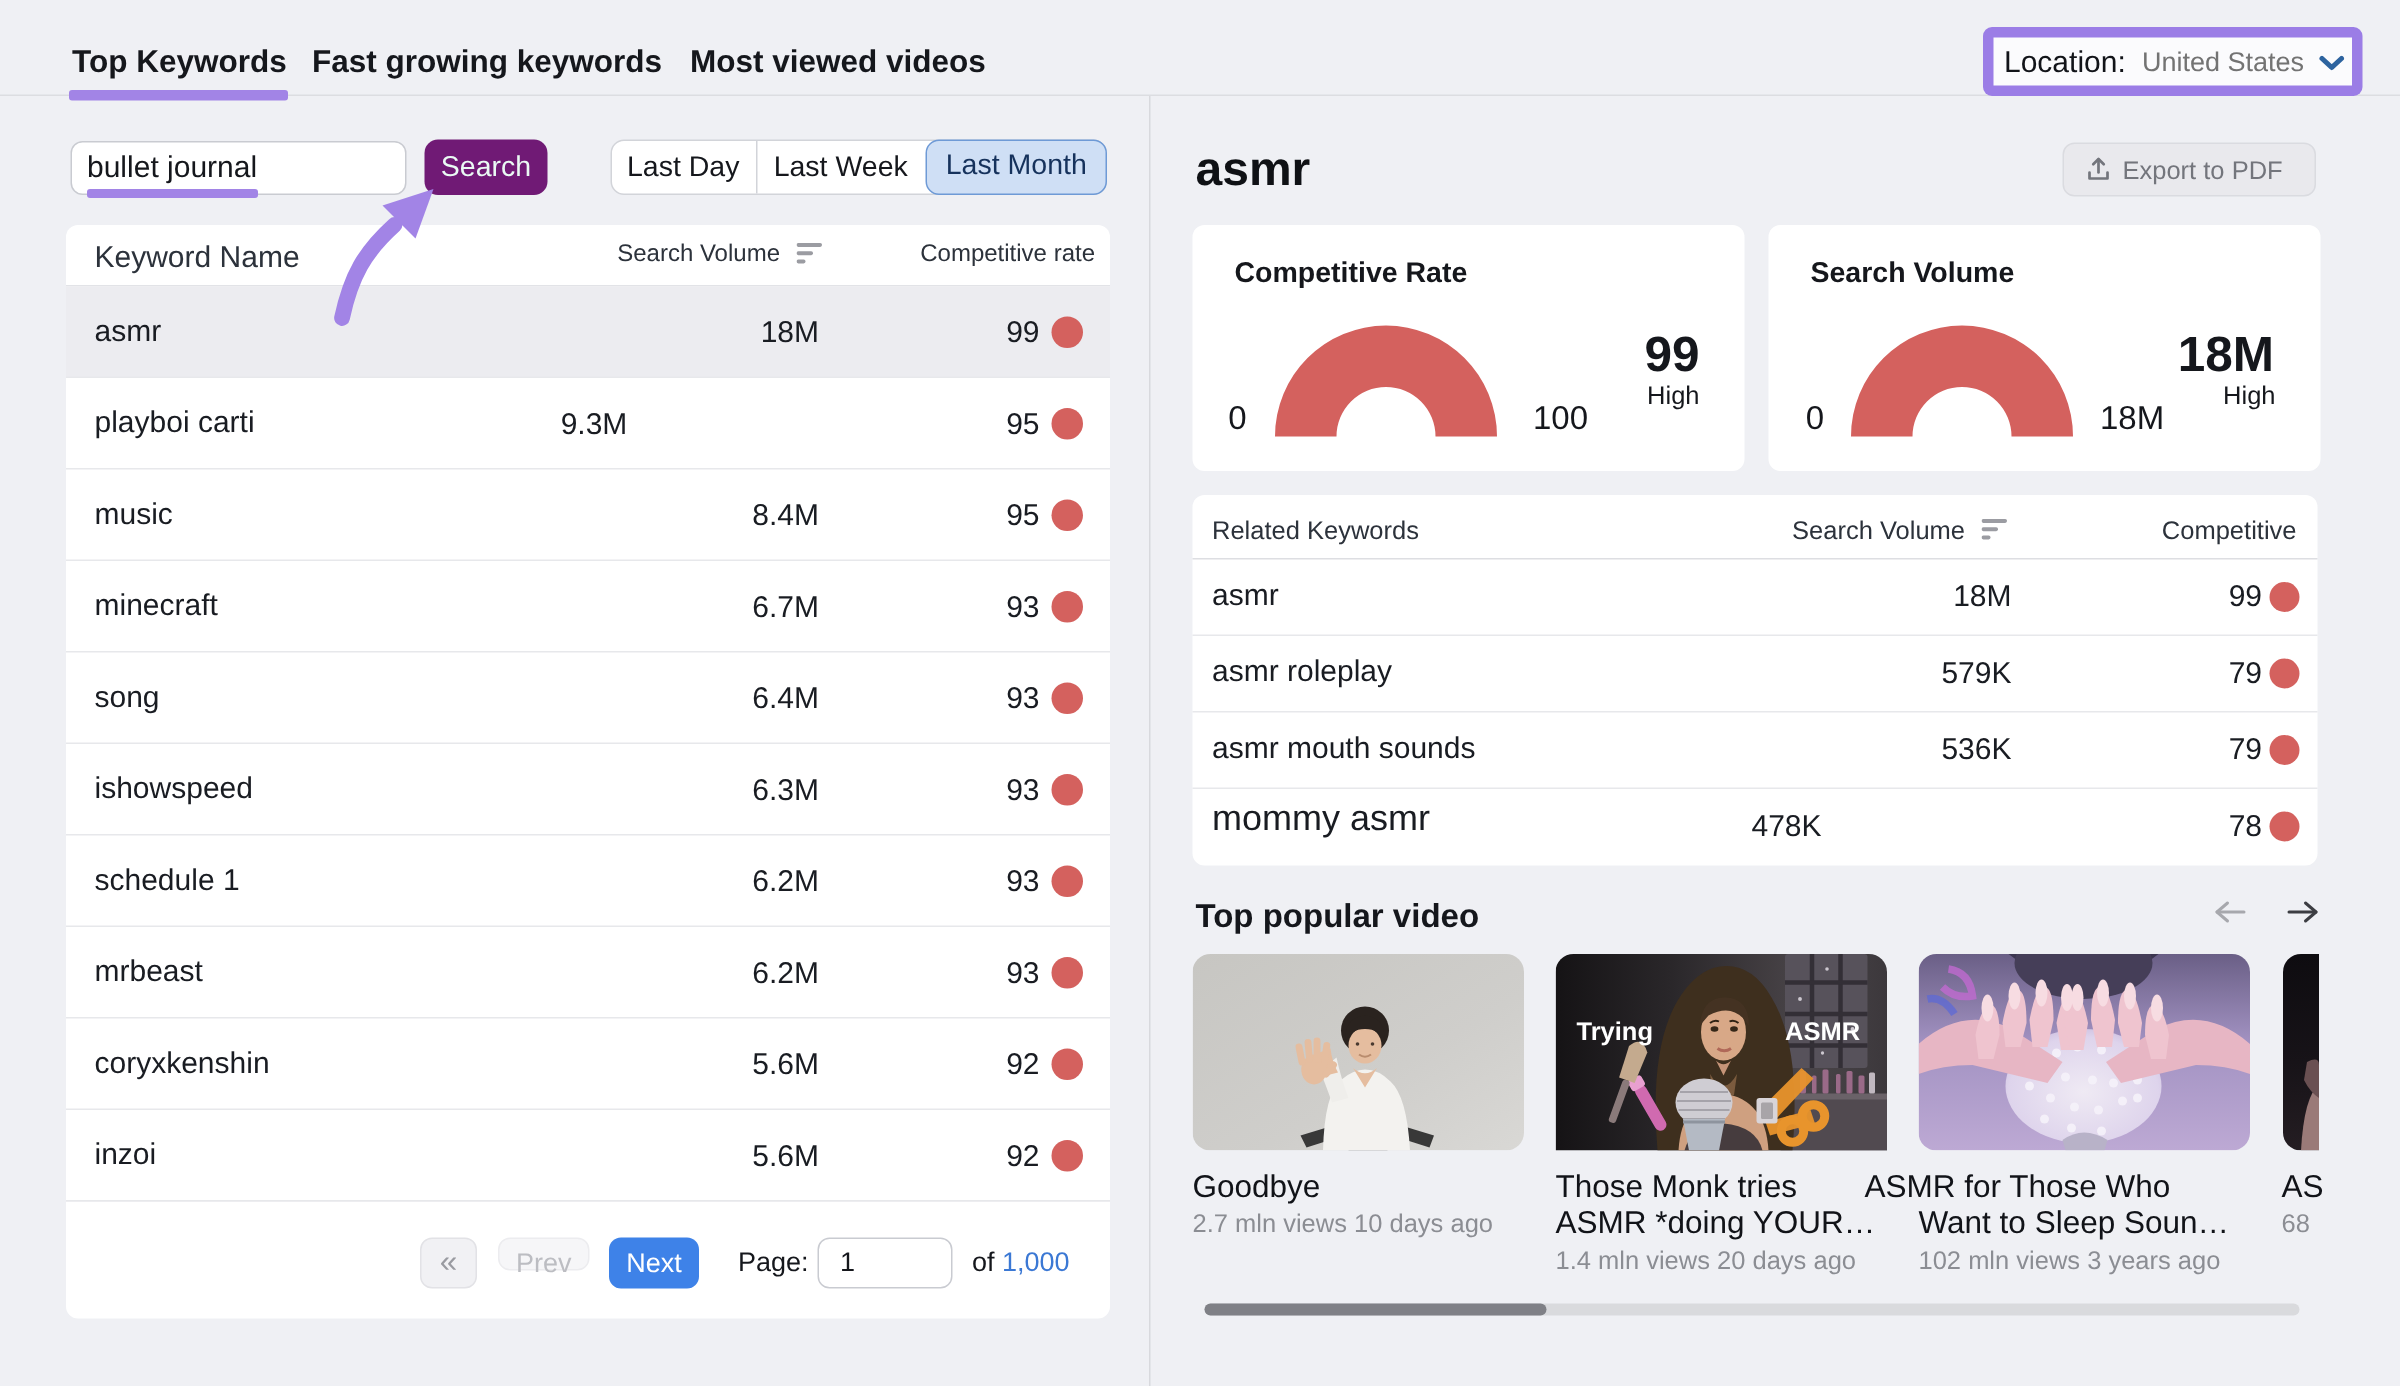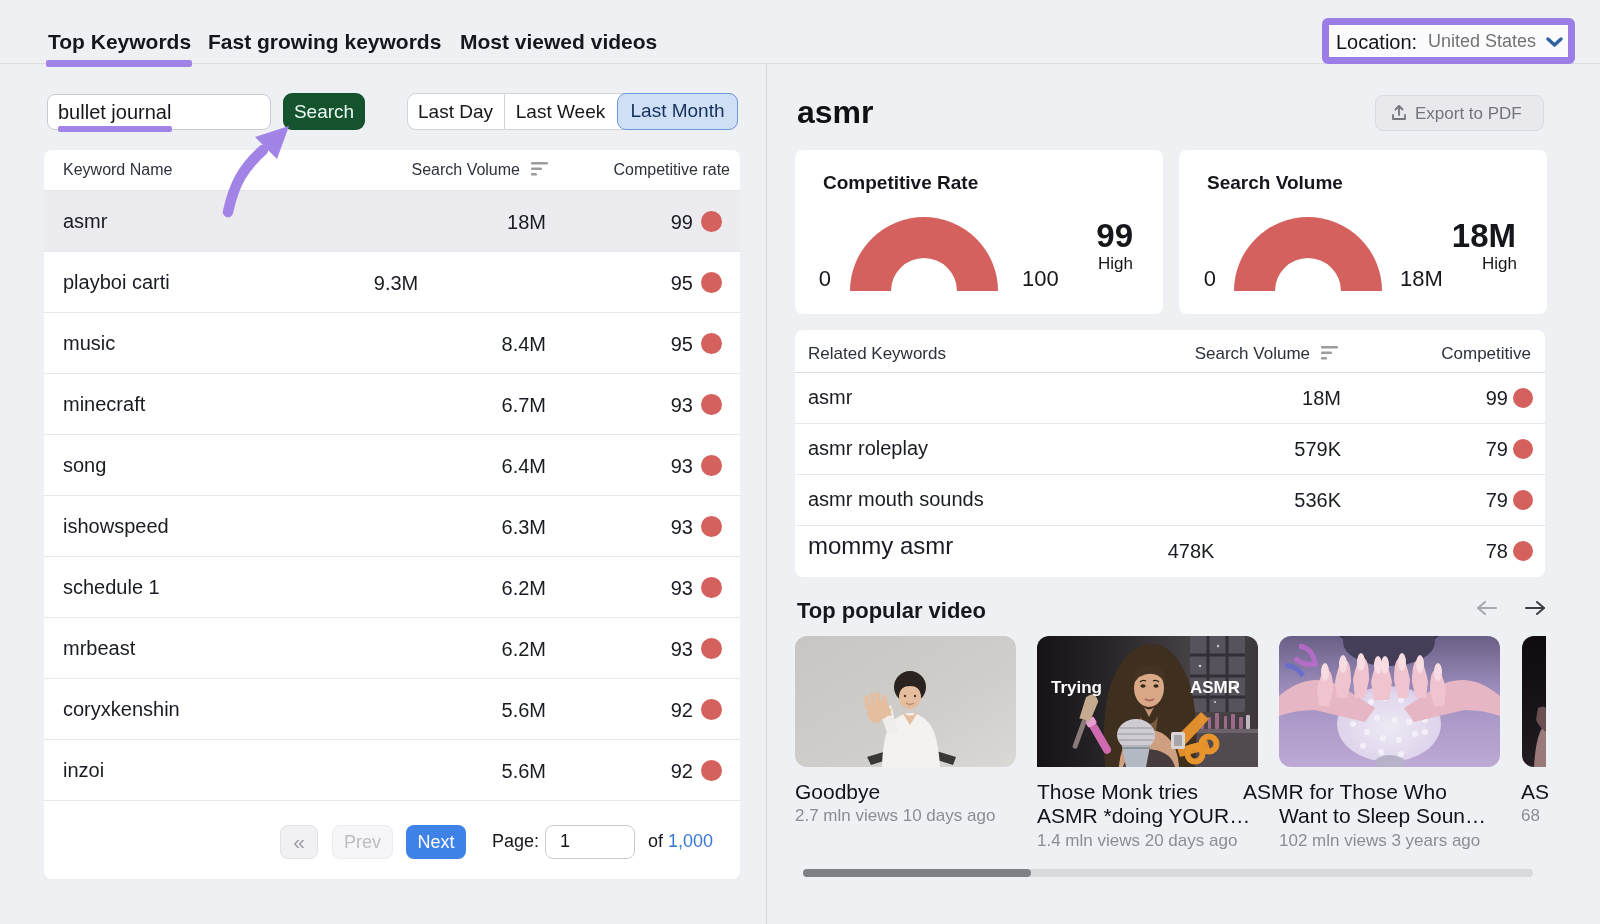--- a/index.html
+++ b/index.html
@@ -23,36 +23,36 @@
 <div class="abs" style="left:1336px;top:31px;font-size:20px;color:#121419">Location:</div>
 <div class="abs" style="left:1428px;top:31px;font-size:18px;color:#737373">United States</div>
 <svg class="abs" style="left:1546px;top:37px" width="17" height="11" viewBox="0 0 17 11">
     <polyline points="2,2 8.5,8 15,2" fill="none" stroke="#2d639f" stroke-width="3.4" stroke-linecap="round" stroke-linejoin="round"></polyline>
   </svg>
 
 <div class="abs" style="left:47px;top:94px;width:222px;height:34px;background:#fff;border:1px solid #c9cbd1;border-radius:8px"></div>
 <div class="abs" style="left:58px;top:101px;font-size:20px">bullet journal</div>
 <div class="abs" style="left:58px;top:126px;width:114px;height:6px;background:#a284e6;border-radius:2px"></div>
 
-<div class="abs" style="left:283px;top:93px;width:82px;height:37px;background:#14532d;border-radius:9px;color:#eafaf4;font-size:19px;line-height:37px;text-align:center">Search</div>
+<div class="abs" style="left:283px;top:93px;width:82px;height:37px;background:#701a75;border-radius:9px;color:#eafaf4;font-size:19px;line-height:37px;text-align:center">Search</div>
 
 <svg class="abs" style="left:215px;top:112px;z-index:6" width="95" height="115" viewBox="0 0 95 115">
   <path d="M 13 100 C 19 72 28 56 48 38" fill="none" stroke="#a284e6" stroke-width="10.5" stroke-linecap="round"></path>
   <polygon points="74,14 62,47 40,25" fill="#a284e6"></polygon>
 </svg>
 
 <div class="abs" style="left:407px;top:93px;width:331px;height:37px;background:#fff;border:1px solid #d2d4d9;border-radius:9px;box-sizing:border-box"></div>
 <div class="abs" style="left:407px;top:93px;width:97px;height:37px;font-size:19px;line-height:37px;text-align:center;color:#15171c">Last Day</div>
 <div class="abs" style="left:504px;top:94px;width:1px;height:35px;background:#d2d4d9"></div>
 <div class="abs" style="left:504px;top:93px;width:113px;height:37px;font-size:19px;line-height:37px;text-align:center;color:#15171c">Last Week</div>
 <div class="abs" style="left:617px;top:93px;width:121px;height:37px;background:#cfdff5;border:1.5px solid #6e9ad6;border-radius:9px;box-sizing:border-box;font-size:19px;line-height:34px;text-align:center;color:#16325c">Last Month</div>
 
 <div class="abs" style="left:44px;top:150px;width:696px;height:729px;background:#fff;border-radius:8px"></div>
 
-<div class="abs" style="left:63px;top:161px;font-size:16px;color:#2c323b">Keyword Name</div>
+<div class="abs" style="left:63px;top:161px;font-size:20px;color:#2c323b">Keyword Name</div>
 <div class="abs" style="left:0;top:161px;width:520px;text-align:right;font-size:16px;color:#2c323b">Search Volume</div>
 <svg class="abs" style="left:531px;top:161px" width="19" height="16" viewBox="0 0 19 16">
   <rect x="0" y="1" width="17" height="2.6" rx="1.2" fill="#9b9ca2"></rect>
   <rect x="0" y="6.5" width="11" height="2.6" rx="1.2" fill="#9b9ca2"></rect>
   <rect x="0" y="12" width="6" height="2.6" rx="1.2" fill="#9b9ca2"></rect>
 </svg>
 <div class="abs" style="left:430px;top:161px;width:300px;text-align:right;font-size:16px;color:#2c323b">Competitive rate</div>
 <div class="abs" style="left:44px;top:190px;width:696px;height:1px;background:#e2e3e7"></div>
 
 <div id="rows">
@@ -103,21 +103,21 @@
     <div class="abs dot" style="left:701px;top:699px"></div>
     <div class="abs" style="left:44px;top:740px;width:696px;height:61px;border-bottom:1px solid #e7e8eb;box-sizing:border-box"></div>
     <div class="abs" style="left:63px;top:759px;font-size:20px;color:#191c22">inzoi</div>
     <div class="abs" style="left:246px;top:760px;width:300px;text-align:right;font-size:20px;color:#191c22">5.6M</div>
     <div class="abs" style="left:393px;top:760px;width:300px;text-align:right;font-size:20px;color:#191c22">92</div>
     <div class="abs dot" style="left:701px;top:760px"></div>
   </div>
 
 <div class="abs" style="left:44px;top:800px;width:696px;height:1px;background:#e7e8eb"></div>
 <div class="abs" style="left:280px;top:825px;width:38px;height:34px;background:#f1f1f4;border:1px solid #e2e2e6;border-radius:8px;box-sizing:border-box;text-align:center;line-height:31px;color:#9a9ba1;font-size:21px">«</div>
-<div class="abs" style="left:332px;top:825px;width:61px;height:34px;background:#f6f6f8;border:1px solid #ececef;border-radius:8px;box-sizing:border-box;text-align:center;line-height:32px;color:#bcbdc2;font-size:18px">Prev</div>
+<div class="abs" style="left:332px;top:825px;width:61px;height:22px;background:#f6f6f8;border:1px solid #ececef;border-radius:8px;box-sizing:border-box;text-align:center;line-height:32px;color:#bcbdc2;font-size:18px">Prev</div>
 <div class="abs" style="left:406px;top:825px;width:60px;height:34px;background:#3e82e8;border-radius:8px;text-align:center;line-height:34px;color:#fff;font-size:18px">Next</div>
 <div class="abs" style="left:492px;top:831px;font-size:18px">Page:</div>
 <div class="abs" style="left:545px;top:825px;width:90px;height:34px;background:#fff;border:1px solid #c9cbd1;border-radius:8px;box-sizing:border-box"></div>
 <div class="abs" style="left:560px;top:831px;font-size:18px">1</div>
 <div class="abs" style="left:648px;top:831px;font-size:18px">of <span style="color:#3b78d4">1,000</span></div>
 
 <div class="abs" style="left:766px;top:64px;width:1px;height:860px;background:#d8d9dd"></div>
 
 <div class="abs" style="left:797px;top:94px;font-size:32px;font-weight:700;color:#0f1115">asmr</div>
 

